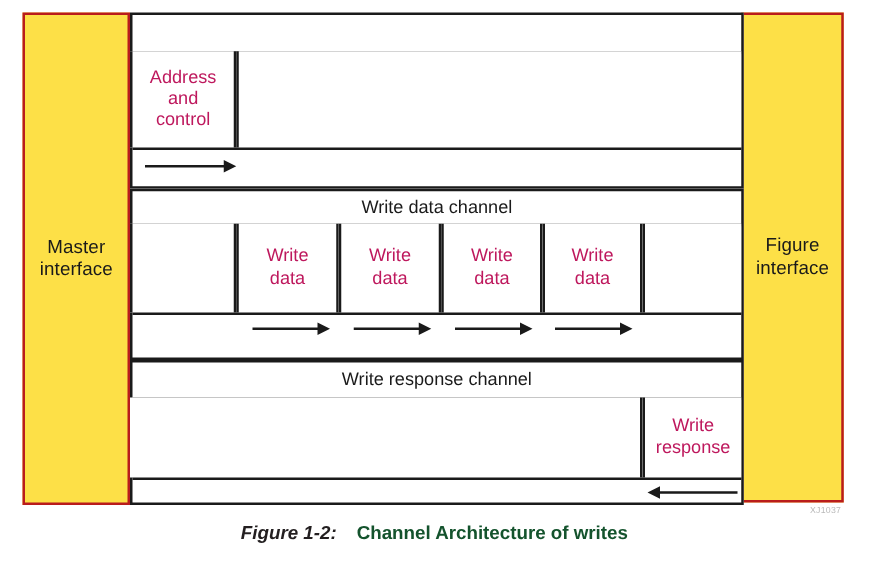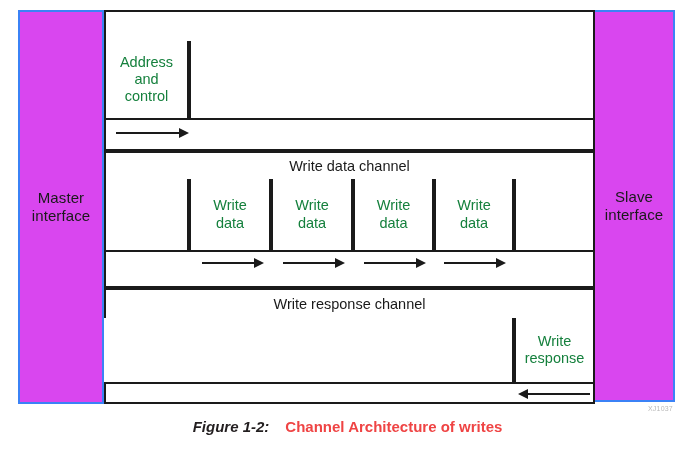--- a/index.html
+++ b/index.html
@@ -16,22 +16,22 @@
     width: 695px;
     height: 453px;
     background: #ffffff;
     overflow: hidden;
   }
 
   
   .box {
     position: absolute;
     box-sizing: border-box;
-    border: 2px solid #3b82f6;
-    background: #d946ef;
+    border: 2px solid #b91c1c;
+    background: #fde047;
   }
   .hline {
     position: absolute;
     background: #1a1a1a;
     height: 2px;
   }
   .label {
     position: absolute;
     box-sizing: border-box;
     display: flex;
@@ -98,21 +98,21 @@
     box-sizing: border-box;
     border-left: 2px solid #1a1a1a;
     border-right: 2px solid #1a1a1a;
     display: flex;
     align-items: center;
     justify-content: center;
     text-align: center;
     font-size: 14.5px;
     line-height: 1.18;
     white-space: pre-line;
-    color: #15803d;
+    color: #be185d;
     background: #ffffff;
   }
 
   
   .arrow {
     position: absolute;
     height: 11px;
   }
   .arrow .shaft {
     position: absolute;
@@ -150,21 +150,21 @@
     font-size: 15px;
   }
   #figure-caption-number {
     font-style: italic;
     font-weight: bold;
     color: #231f20;
     margin-right: 16px;
   }
   #figure-caption-title {
     font-weight: bold;
-    color: #ef4444;
+    color: #14532d;
   }
 
   
   #csdn-watermark {
     position: absolute;
     left: 562px;
     top: 423px;
     font-size: 18px;
     color: #c8c8c8;
     white-space: nowrap;
@@ -185,21 +185,21 @@
 <body>
 
 <div id="page">
 
   <div class="box" id="master-interface-box">
     <div class="label endpoint-label" style="left:0; top:0; width:100%; height:100%;">Master
 interface</div>
   </div>
 
   <div class="box" id="slave-interface-box">
-    <div class="label endpoint-label" style="left:0; top:0; width:100%; height:100%;">Slave
+    <div class="label endpoint-label" style="left:0; top:0; width:100%; height:100%;">Figure
 interface</div>
   </div>
 
   <div class="channel-frame" id="write-address-channel">
 
     <div class="hline" style="left:0; top:29px; width:487px;"></div>
 
     <div class="cell" style="left:-2px; top:29px; width:85px; height:77px;">Address
 and
 control</div>

